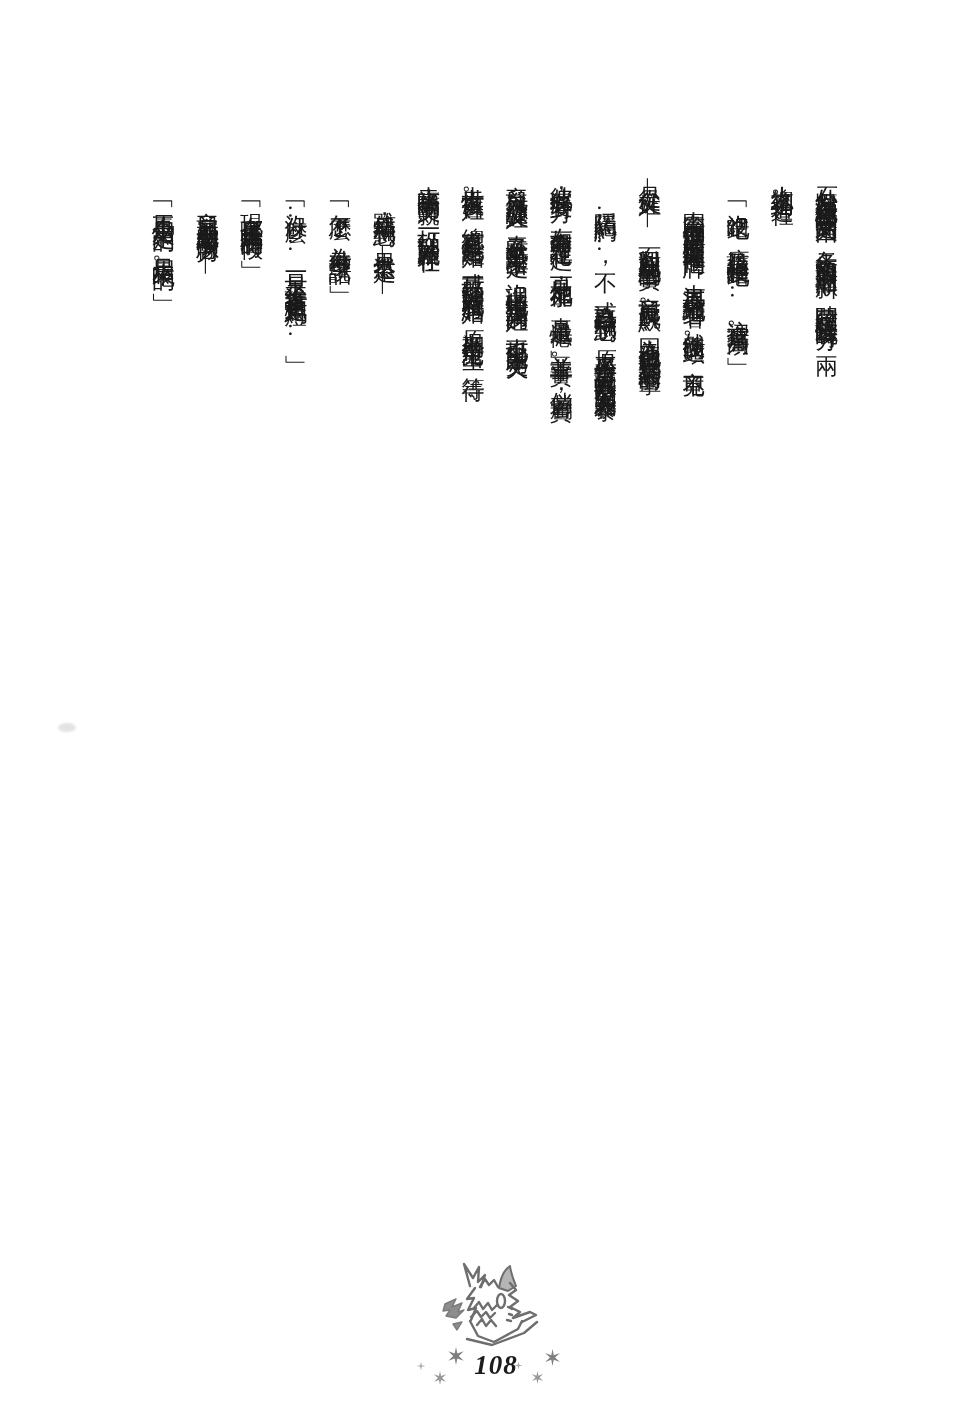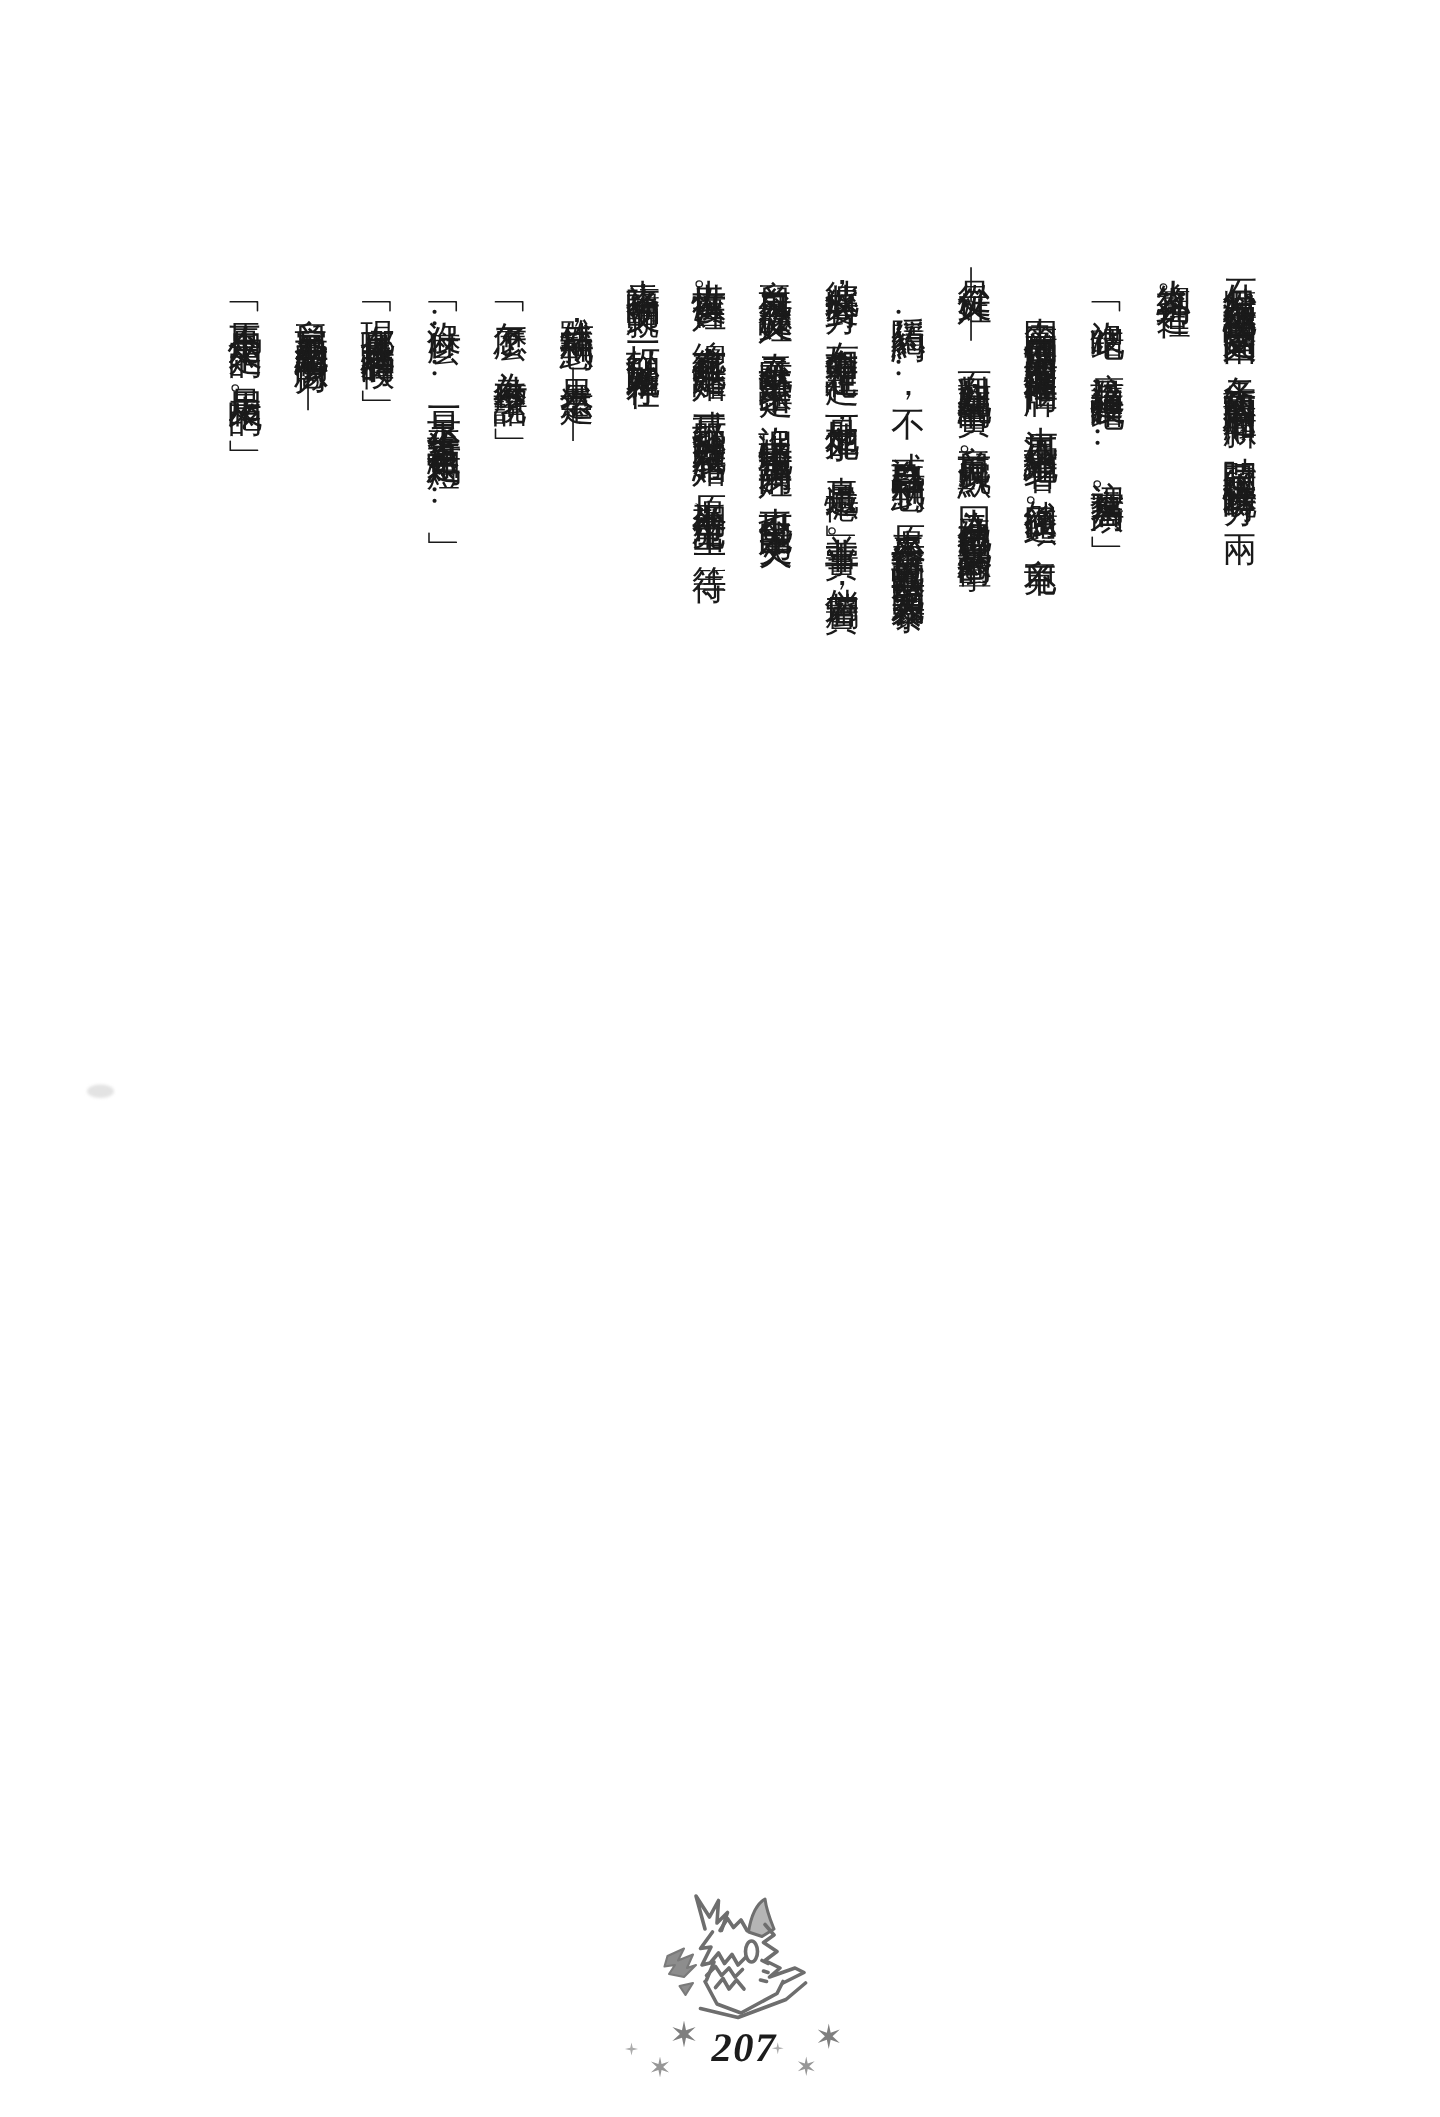--- a/index.html
+++ b/index.html
@@ -155,17 +155,17 @@
   <svg class="star small" style="left:514px;top:1361px;width:9px;height:9px" viewBox="0 0 16 16">
       <path d="M8 1 L9.3 6.7 L15 8 L9.3 9.3 L8 15 L6.7 9.3 L1 8 L6.7 6.7 Z"></path>
     </svg>
   <svg class="star big" style="left:544px;top:1349px;width:17px;height:17px" viewBox="0 0 16 16">
       <path d="M8 0 L9.2 5.8 L14.9 3.8 L10.4 8 L14.9 12.2 L9.2 10.2 L8 16 L6.8 10.2 L1.1 12.2 L5.6 8 L1.1 3.8 L6.8 5.8 Z"></path>
     </svg>
   <svg class="star mid" style="left:531px;top:1371px;width:13px;height:13px" viewBox="0 0 16 16">
       <path d="M8 0 L9.2 5.8 L14.9 3.8 L10.4 8 L14.9 12.2 L9.2 10.2 L8 16 L6.8 10.2 L1.1 12.2 L5.6 8 L1.1 3.8 L6.8 5.8 Z"></path>
     </svg>
 
-  <div class="page-number">207</div>
+  <div class="page-number">108</div>
 
   <div class="smudge"></div>
 
 </div>
 
 </body></html>

